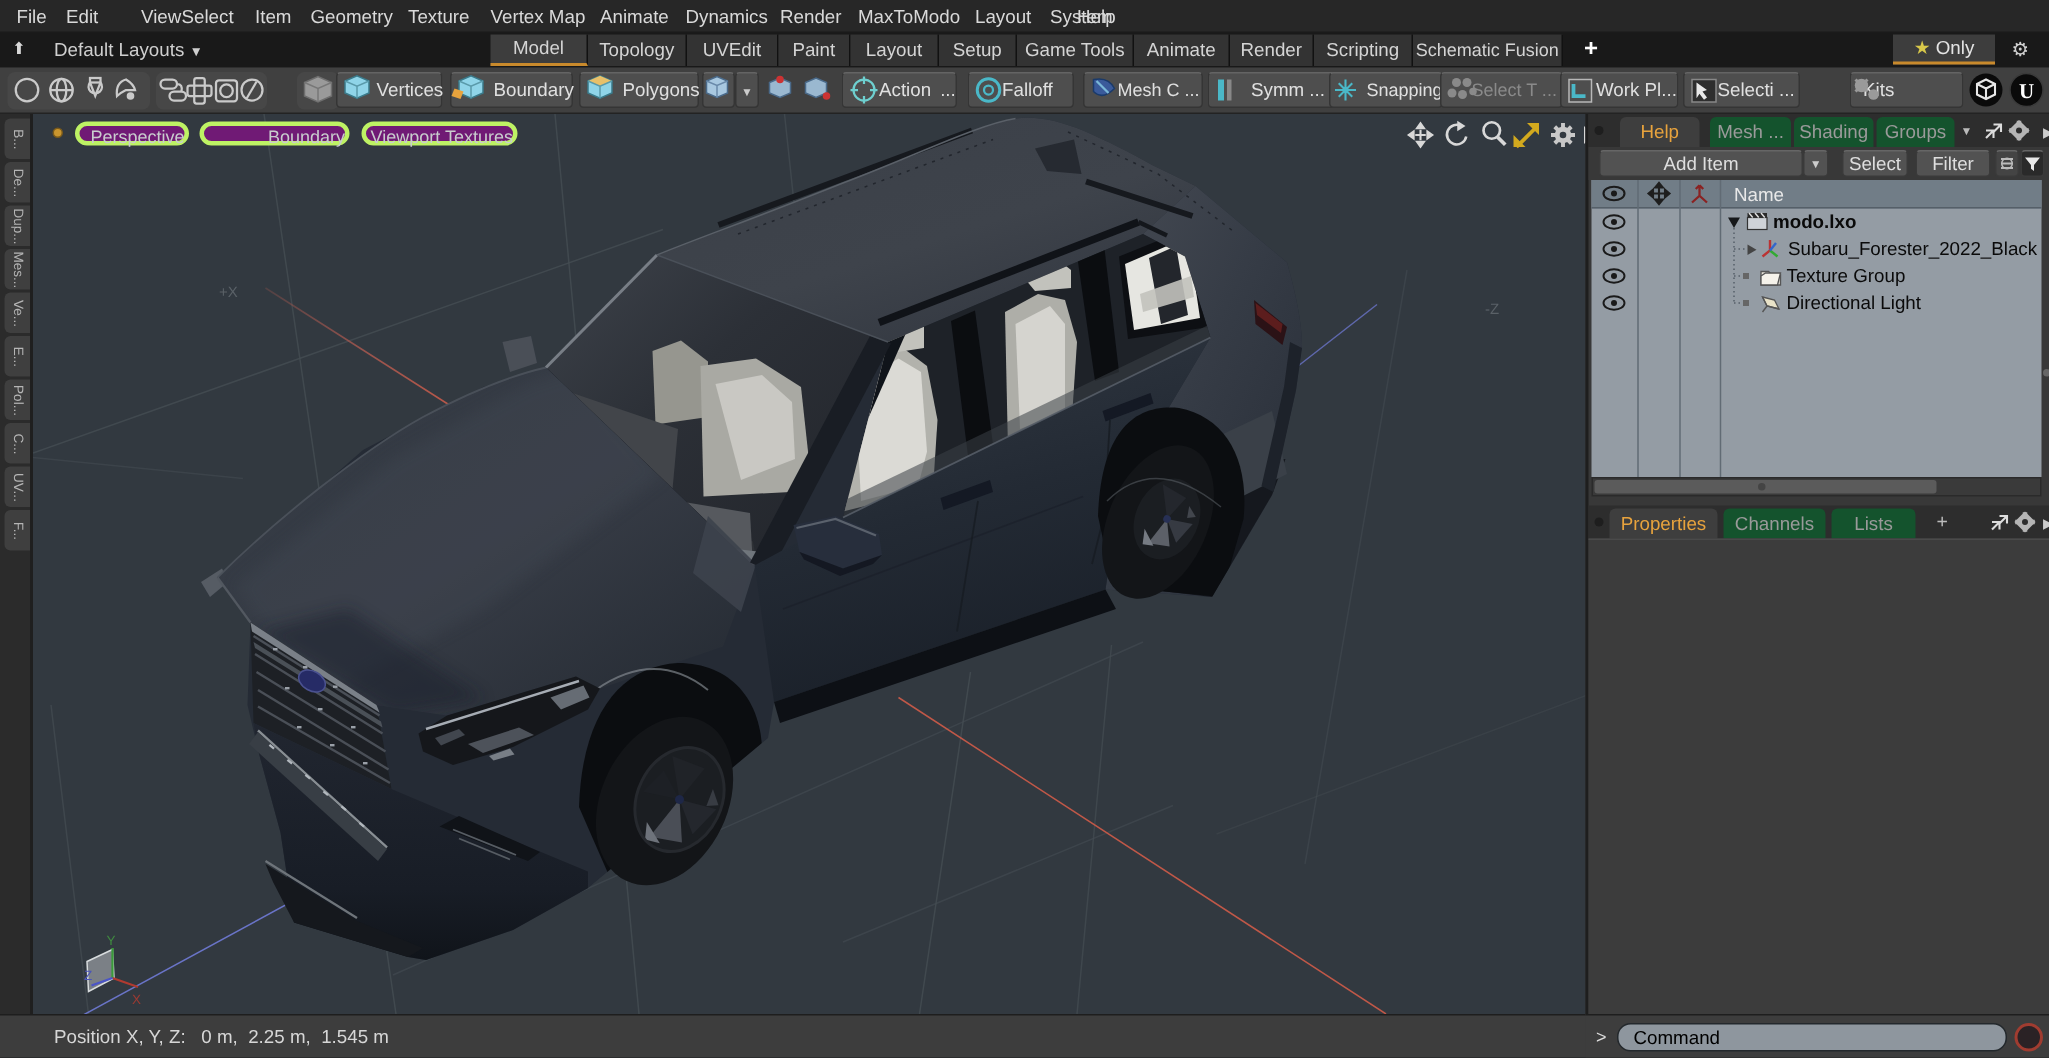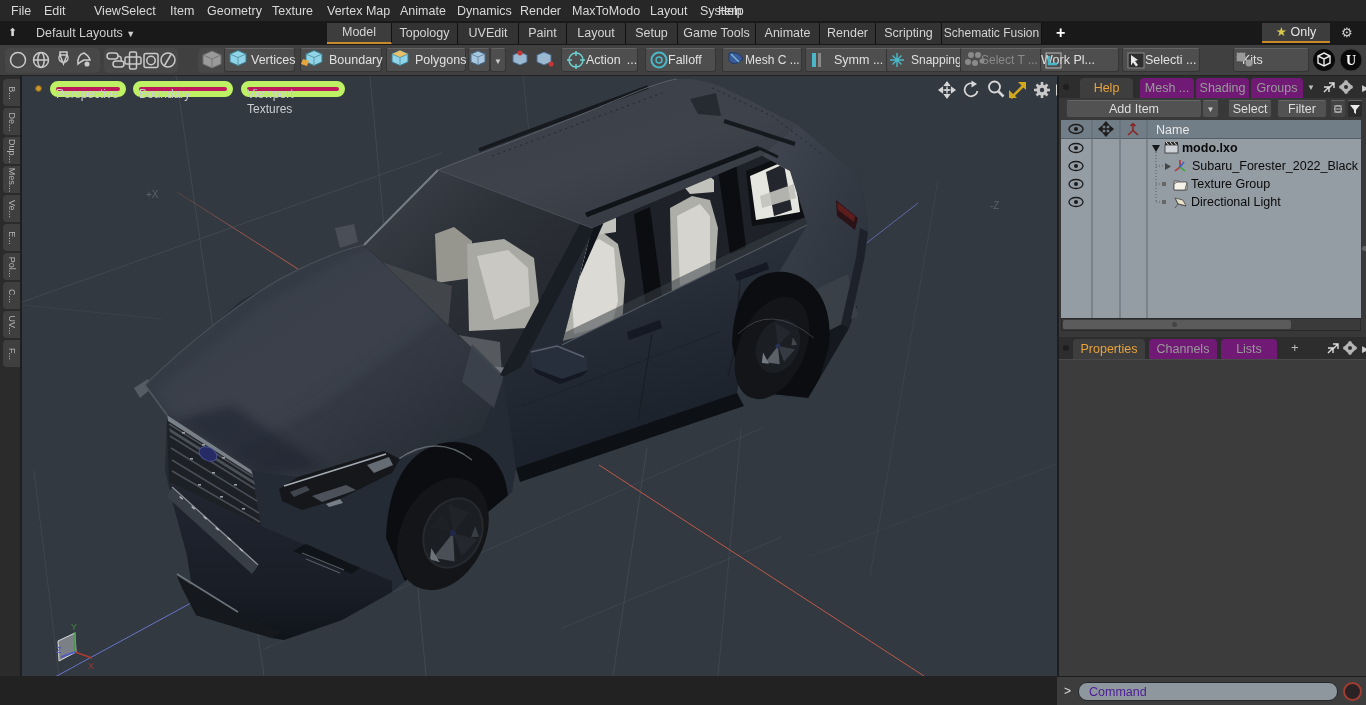--- a/index.html
+++ b/index.html
@@ -30,32 +30,32 @@
   
   #leftstrip { position:absolute; left:0; top:76px; width:20px; height:600px; background:#2b2b2b; }
   .vtab { position:absolute; left:3px; width:17px; background:#3f3f3f;
     border-radius:4px 0 0 4px; color:#b5b5b5; font-size:9px; overflow:hidden; }
   .vtab div { position:absolute; left:50%; top:50%; white-space:nowrap;
     transform:translate(-50%,-50%) rotate(90deg); }
 
   
   #viewport { position:absolute; left:20px; top:76px; width:1037px; height:600px;
     background:#323940; overflow:hidden; border-left:2px solid #1f1f1f;}
-  .pill { position:absolute; height:16px; background:#be185d; border:6px solid #bef264;
-    border-radius:8px; color:#c9ccce; font-size:12px; text-align:left; line-height:15px; }
+  .pill { position:absolute; height:16px; background:#701a75; border:3px solid #bef264;
+    border-radius:8px; color:#c9ccce; font-size:12px; text-align:right; line-height:15px; }
   #vptext { position:absolute; right:13px; bottom:30px; text-align:right;
     font-size:11px; color:#e6e6e6; line-height:15px;}
   #vptext .orange { color:#e8a33d; }
 
   
   #rightpanel { position:absolute; left:1057px; top:76px; width:309px; height:600px;
     background:#383838; border-left:2px solid #1e1e1e; }
   .rtabrow { position:absolute; left:0; width:309px; height:22px; background:#2d2d2d; }
   .rtab { position:absolute; top:2px; height:20px; border-radius:4px 4px 0 0;
-    background:#701a75; color:#9a9a9a; font-size:12.5px; text-align:center; line-height:20px; }
+    background:#14532d; color:#9a9a9a; font-size:12.5px; text-align:center; line-height:20px; }
   .rtab.sel { background:#3e3e3e; color:#e8a33d; }
   .pbtn { position:absolute; background:#525252; border:1px solid #3a3a3a;
     border-top-color:#666; border-radius:3px; color:#dedede; font-size:12.5px;
     text-align:center; }
 
   
   #bottombar { position:absolute; left:0; top:676px; width:1366px; height:29px;
     background:#3d3d3d; border-top:1px solid #1e1e1e; color:#d6d6d6; font-size:12.5px; }
 </style>
 </head>
@@ -133,21 +133,21 @@
     <div class="tbtn" style="left:300px;width:82px"><span style="margin-left:28px">Boundary</span></div>
     <div class="tbtn" style="left:386px;width:80px"><span style="margin-left:28px">Polygons</span></div>
     <div class="tbtn" style="left:468px;width:22px"></div>
     <div class="tbtn" style="left:490px;width:16px;color:#ccc"><span style="margin-left:3px;font-size:8px">▼</span></div>
     <div class="tbtn" style="left:561px;width:77px"><span style="margin-left:24px">Action</span><span style="margin-left:6px">...</span></div>
     <div class="tbtn" style="left:645px;width:71px"><span style="margin-left:22px">Falloff</span></div>
     <div class="tbtn" style="left:722px;width:80px;font-size:12px"><span style="margin-left:22px">Mesh C ...</span></div>
     <div class="tbtn" style="left:805px;width:86px"><span style="margin-left:28px">Symm ...</span></div>
     <div class="tbtn" style="left:886px;width:76px;font-size:12px"><span style="margin-left:24px">Snapping</span></div>
     <div class="tbtn" style="left:960px;width:82px;color:#8a8a8a;font-size:12px"><span style="margin-left:20px">Select T ...</span></div>
-    <div class="tbtn" style="left:1040px;width:79px"><span style="">Work Pl...</span></div>
+    <div class="tbtn" style="left:1040px;width:79px"><span style="margin-left:23px">Work Pl...</span></div>
     <div class="tbtn" style="left:1122px;width:78px"><span style="margin-left:22px">Selecti ...</span></div>
     <div class="tbtn" style="left:1233px;width:76px"><span style="margin-left:8px">Kits</span></div>
     <svg width="1366" height="31" style="position:absolute;left:0;top:0">
       <g>
         <path d="M230,9 l8,-3.5 8,3.5 0,8 -8,3.5 -8,-3.5 Z" fill="#8fd4e8" stroke="#3a7a8a"></path>
           <path d="M230,9 l8,3.5 8,-3.5" fill="none" stroke="#5a9aaa"></path>
           <line x1="238" y1="12.5" x2="238" y2="20.5" stroke="#5a9aaa"></line>
         <path d="M306,9 l8,-3.5 8,3.5 0,8 -8,3.5 -8,-3.5 Z" fill="#8fd4e8" stroke="#3a7a8a"></path>
           <path d="M306,9 l8,3.5 8,-3.5 M314,12.5 l0,8" fill="none" stroke="#5a9aaa"></path>
           <path d="M303,14 l6,2 -2,5 -6,-2 Z" fill="#e8a33d"></path>
@@ -671,19 +671,22 @@
       </svg>
       <span style="position:absolute;left:303px;top:7px;color:#ccc;font-size:9px">▶</span>
     </div>
 
     <div style="position:absolute;left:0;top:283px;width:309px;height:317px;background:#3c3c3c;border-top:1px solid #4a4a4a"></div>
   </div>
 
   <div id="cmdbar" style="position:absolute;left:1057px;top:676px;width:309px;height:29px;background:#3d3d3d;border-top:1px solid #1e1e1e;z-index:5">
     <span style="position:absolute;left:7px;top:7px;color:#ddd;font-size:12px">&gt;</span>
     <div style="position:absolute;left:21px;top:5px;width:260px;height:19px;background:#8e969e;border:1px solid #23282c;border-radius:9px">
-      <span style="position:absolute;left:10px;top:2px;color:#4c1d95;font-size:12.5px">Command</span>
+      <span style="position:absolute;left:10px;top:2px;color:#000000;font-size:12.5px">Command</span>
     </div>
     <div style="position:absolute;left:286px;top:5px;width:19px;height:19px;border-radius:50%;background:#2a2225;border:2px solid #a03c30"></div>
   </div>
 
+  <div id="bottombar">
+    <span style="position:absolute;left:36px;top:7px">Position X, Y, Z:&nbsp;&nbsp; 0 m,&nbsp; 2.25 m,&nbsp; 1.545 m</span>
+  </div>
 
 </div>
 
 </body></html>

